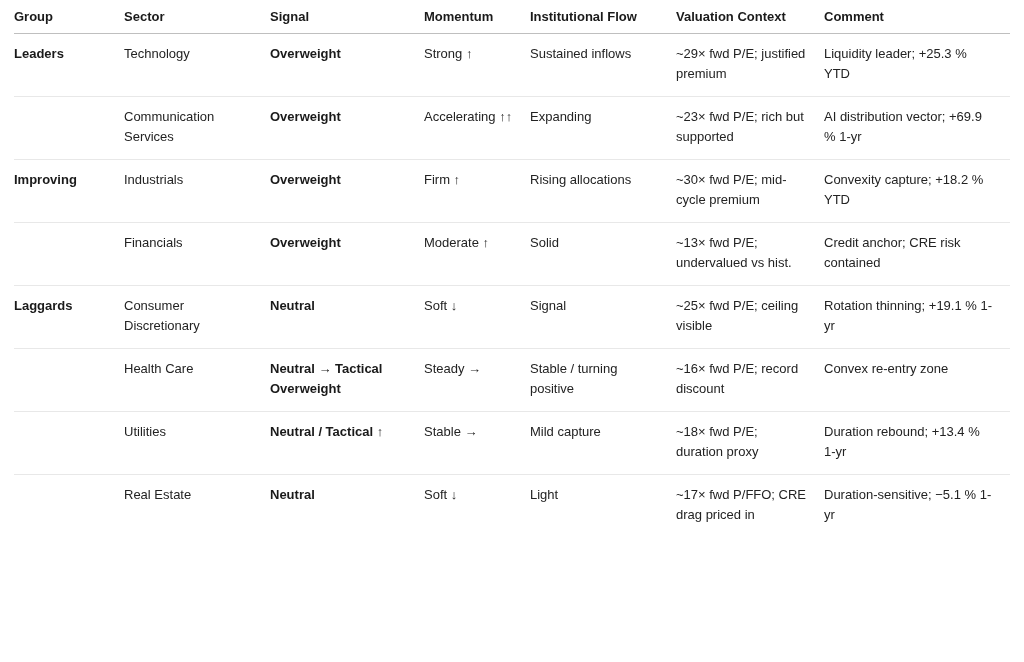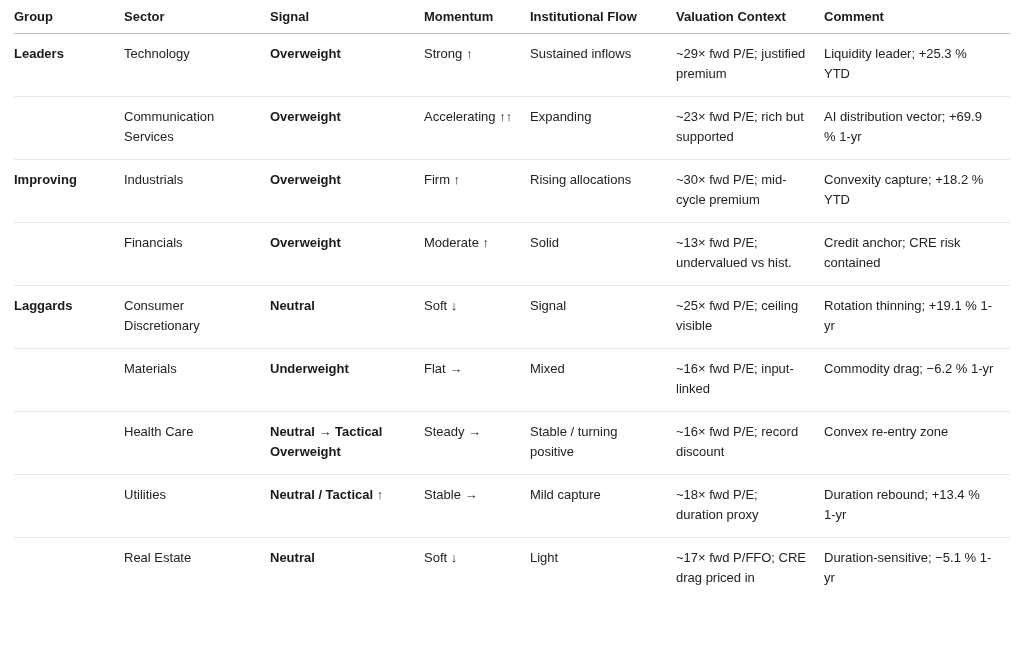--- a/index.html
+++ b/index.html
@@ -122,29 +122,20 @@
         <td class="group">Laggards</td>
         <td>Consumer Discretionary</td>
         <td class="signal">Neutral</td>
         <td class="momentum">Soft ↓</td>
         <td>Signal</td>
         <td>~25× fwd P/E; ceiling visible</td>
         <td>Rotation thinning; +19.1 % 1-yr</td>
       </tr>
       <tr class="data-row">
         <td class="group"></td>
-        <td>Materials</td>
-        <td class="signal">Underweight</td>
-        <td class="momentum">Flat →</td>
-        <td>Mixed</td>
-        <td>~16× fwd P/E; input-linked</td>
-        <td>Commodity drag; −6.2 % 1-yr</td>
-      </tr>
-      <tr class="data-row">
-        <td class="group"></td>
         <td>Health Care</td>
         <td class="signal">Neutral → Tactical Overweight</td>
         <td class="momentum">Steady →</td>
         <td>Stable / turning positive</td>
         <td>~16× fwd P/E; record discount</td>
         <td>Convex re-entry zone</td>
       </tr>
       <tr class="data-row">
         <td class="group"></td>
         <td>Utilities</td>

